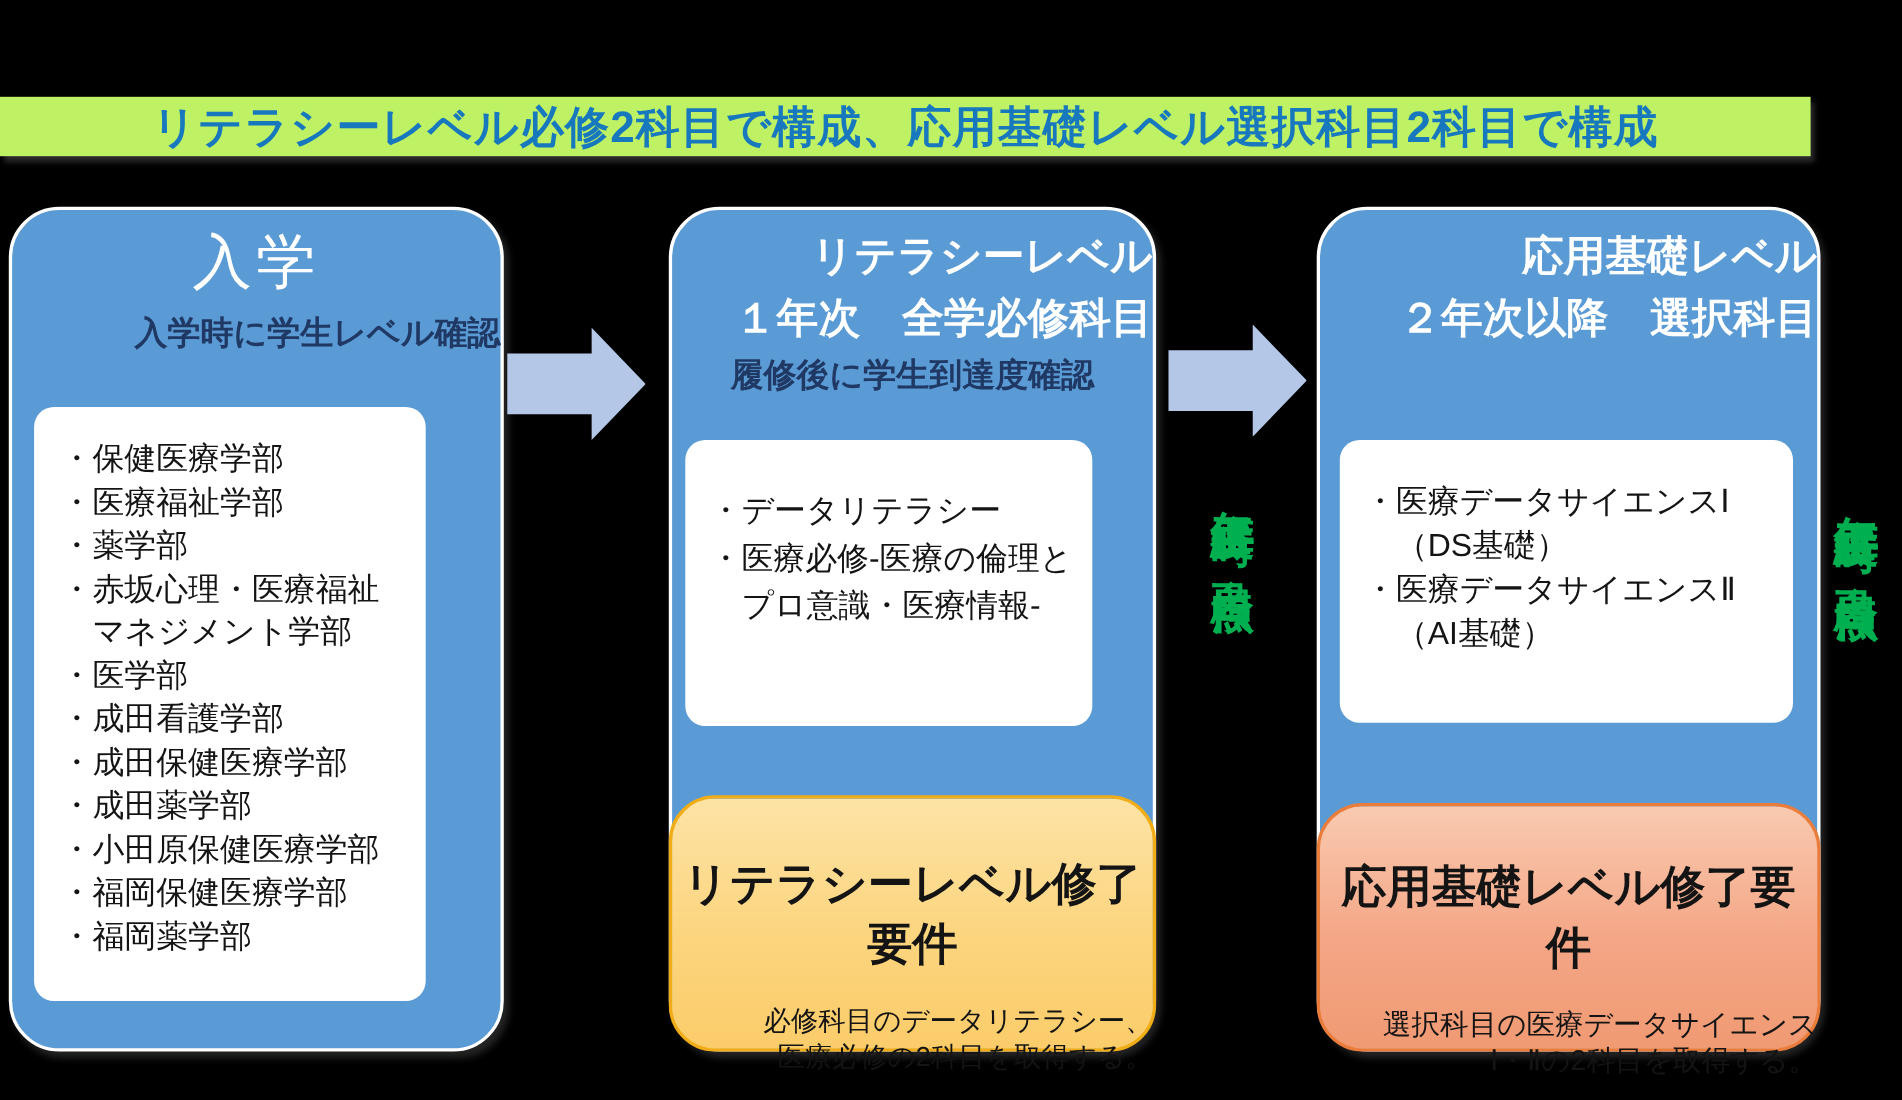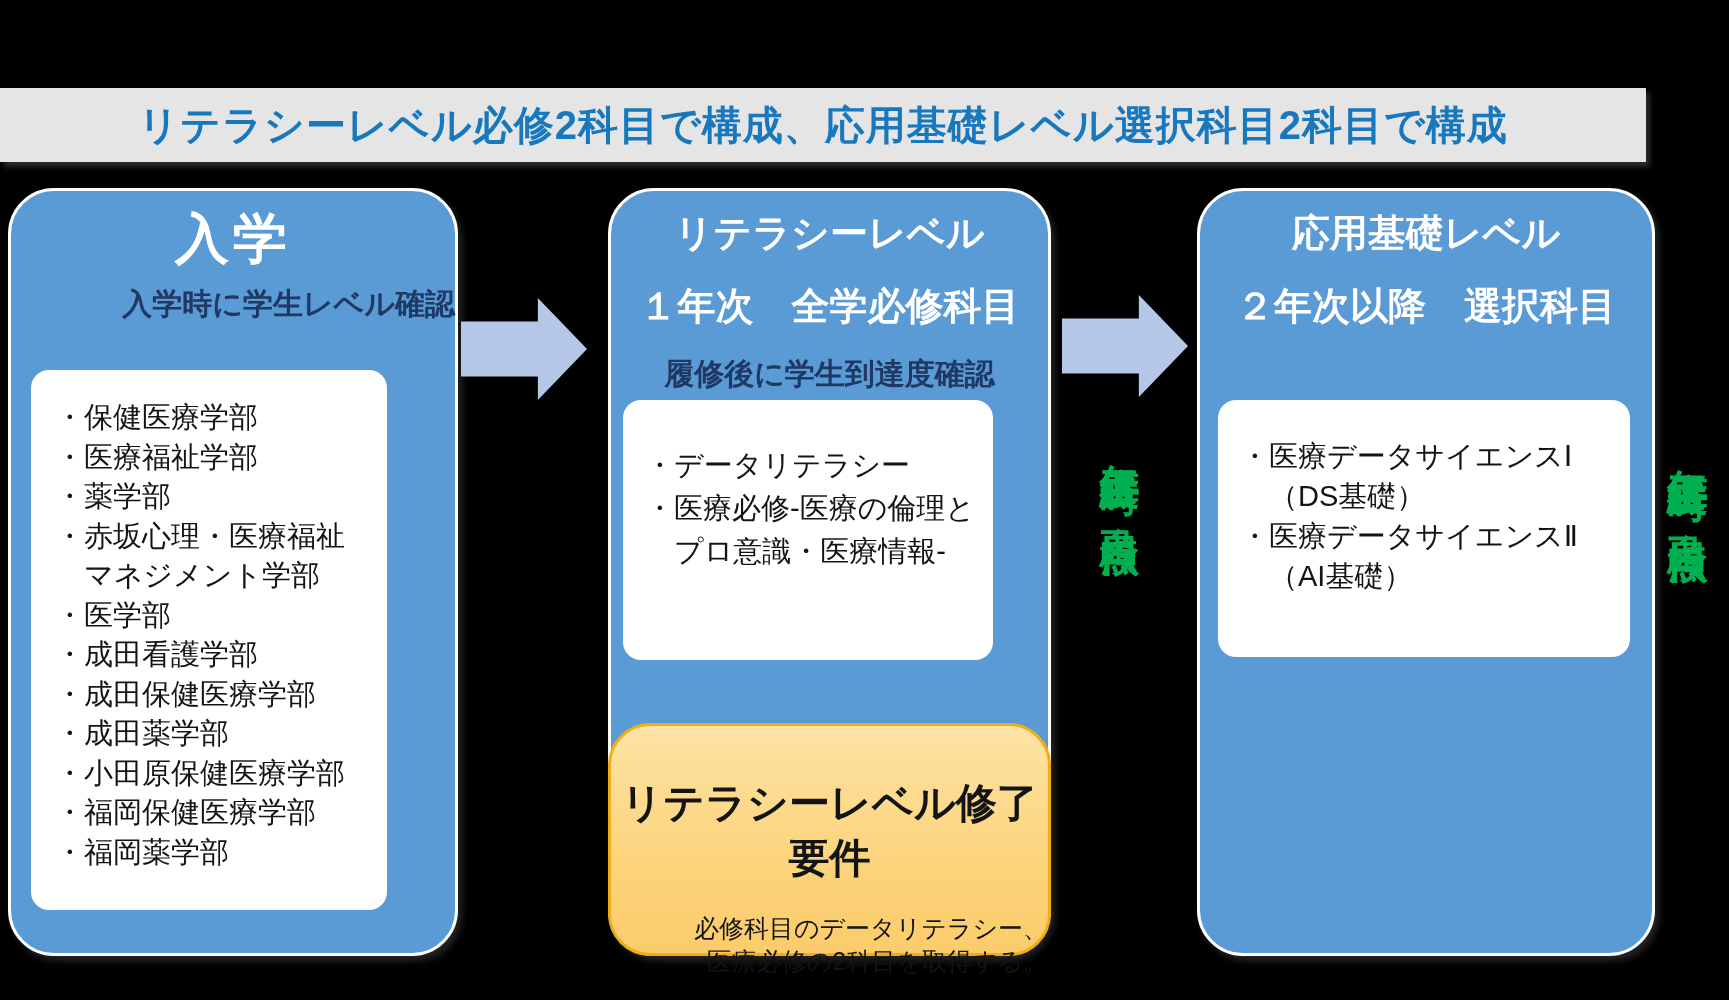--- a/index.html
+++ b/index.html
@@ -2,37 +2,37 @@
 <html><head>
 <meta charset="utf-8">
 <style>
   html,body { margin:0; padding:0; background:#000; }
   .canvas {
     position:relative; width:1729px; height:1000px; background:#000;
     font-family:"Liberation Sans","DejaVu Sans",sans-serif; overflow:hidden;
   }
   
   .banner {
-    position:absolute; left:0; top:88px; width:1646px; height:74px;
-    background:#e5e5e5; box-shadow:4px 5px 5px rgba(125,125,125,.35);
+    position:absolute; left:0; top:88px; width:1646px; height:54px;
+    background:#bef264; box-shadow:4px 5px 5px rgba(125,125,125,.35);
     display:flex; align-items:center; justify-content:center;
   }
   .banner span { font-size:40px; font-weight:bold; color:#1878be; letter-spacing:1px; }
   
   .col {
     position:absolute; top:188px; height:768px; box-sizing:border-box;
     background:#5b9bd5; border:3px solid #ffffff; border-radius:46px;
     box-shadow:4px 5px 7px rgba(120,120,120,.30);
     text-align:center; color:#ffffff;
   }
   .col-left  { left:8px;    width:450px; }
   .col-mid   { left:608px;  width:443px; }
   .col-right { left:1197px; width:458px; }
-  .big-title { margin:14px 0 0; font-size:54px; line-height:66px; font-weight:bold; letter-spacing:4px; }
-  .title-line { margin:16px; font-size:38px; line-height:57px; font-weight:bold; }
+  .big-title { margin:14px 0 0; font-size:54px; line-height:66px; font-weight:normal; letter-spacing:4px; }
+  .title-line { margin:0; font-size:38px; line-height:57px; font-weight:bold;text-align:right; }
   .title-line:first-child { margin-top:14px; }
   .subtitle { margin:0; font-size:30px; line-height:46px; font-weight:bold; color:#1f3864; }
   .subtitle-left { margin-top:10px;text-align:right; }
   
   .white-panel {
     position:absolute; background:#ffffff; border-radius:18px;
     text-align:left; color:#141414;
   }
   .panel-departments { left:20px; width:356px; top:179px; height:540px; }
   .panel-courses-mid { left:12px; width:370px; top:209px; height:260px; }
@@ -138,17 +138,22 @@
     <h1 class="title-line">応用基礎レベル</h1>
     <h1 class="title-line">２年次以降　選択科目</h1>
     <div class="white-panel panel-courses-right">
       <ul class="plist">
         <li>・医療データサイエンスⅠ
 （DS基礎）</li>
         <li>・医療データサイエンスⅡ
 （AI基礎）</li>
       </ul>
     </div>
+    <div class="req req-applied">
+      <h3>応用基礎レベル修了要件</h3>
+      <p>選択科目の医療データサイエンス
+Ⅰ・Ⅱの2科目を取得する。</p>
+    </div>
   </section>
 
   <div class="vtext vtext-right">年度終了時に自己点検</div>
 
 </div>
 
 </body></html>

